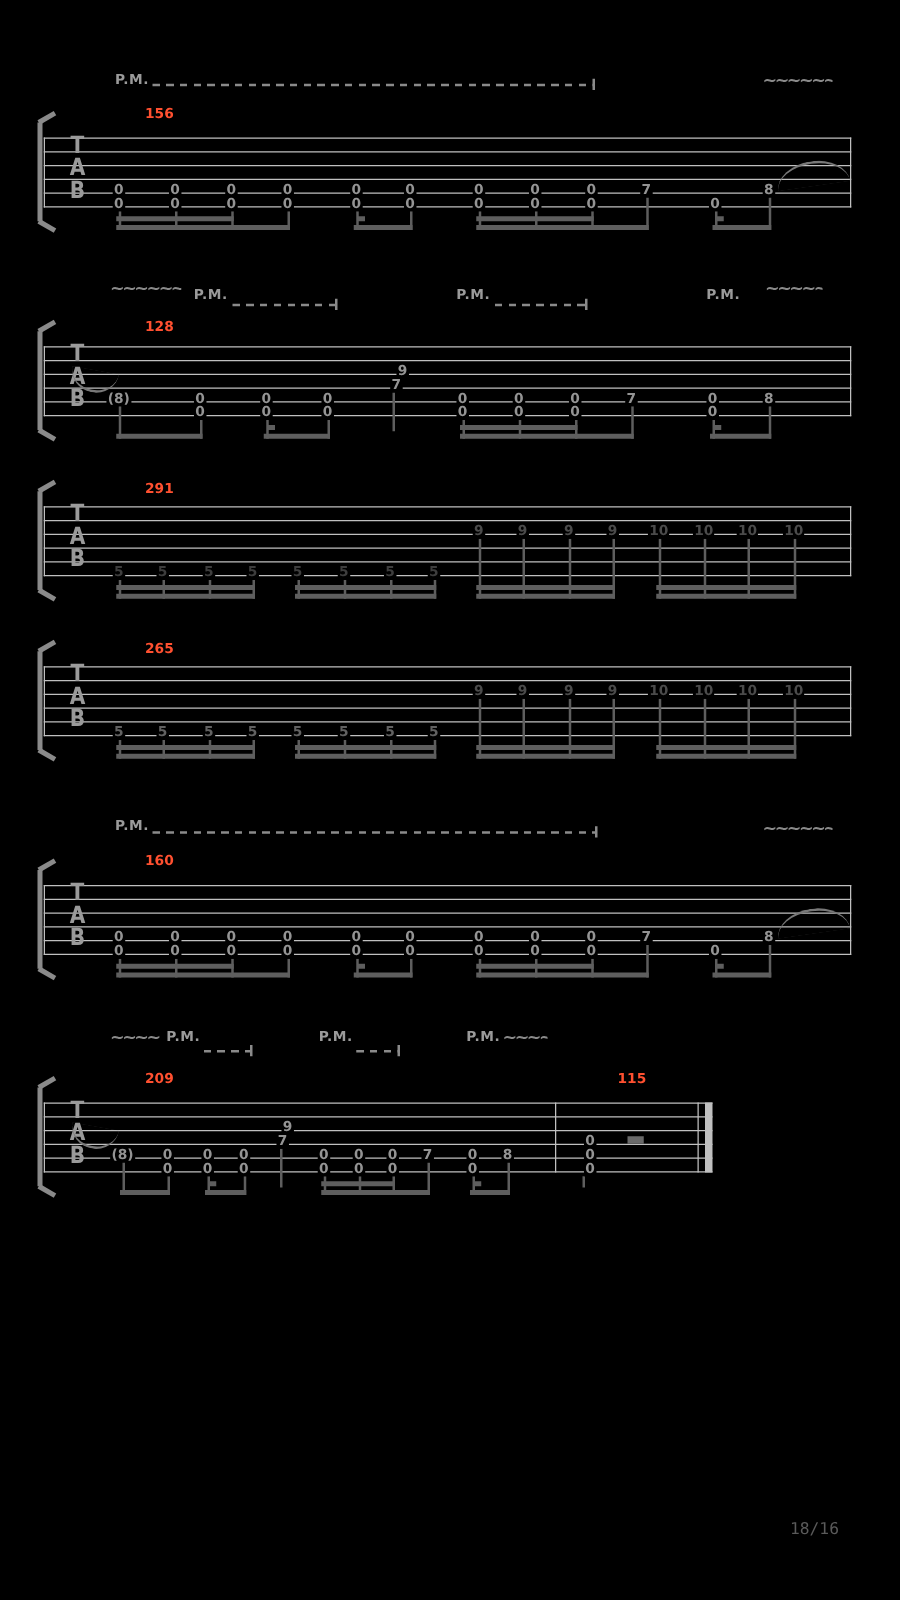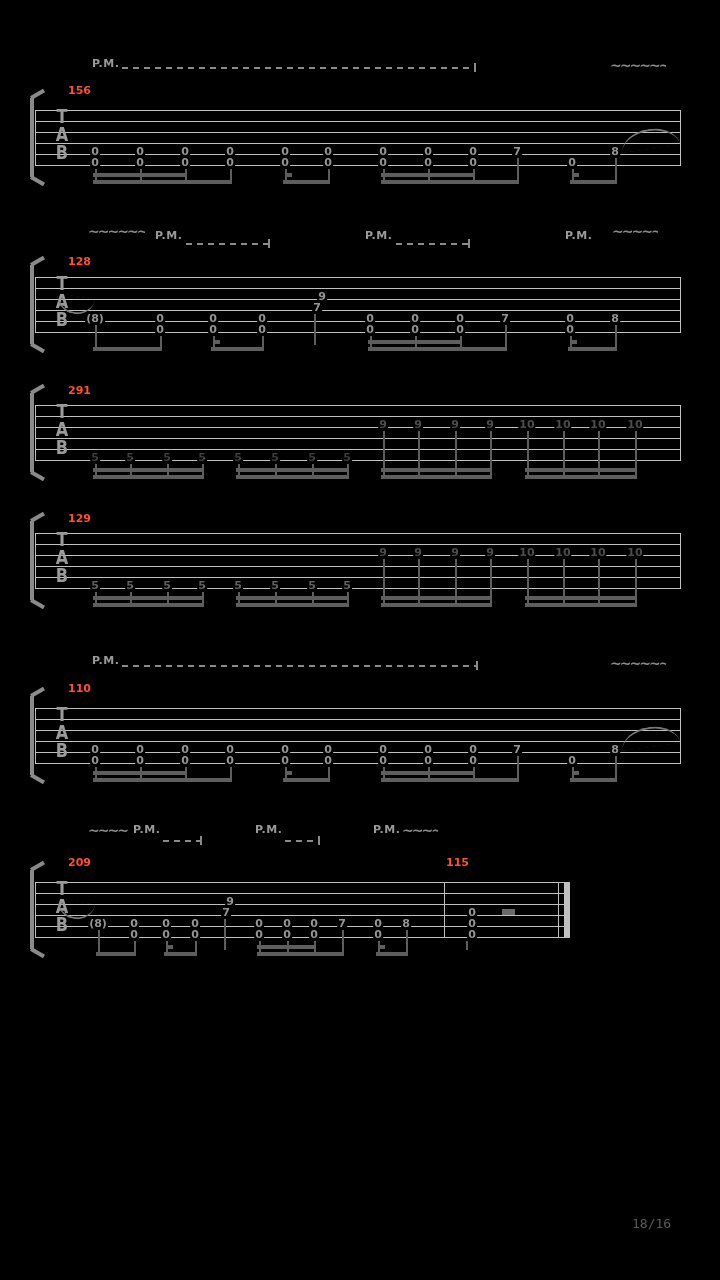--- a/index.html
+++ b/index.html
@@ -13,21 +13,21 @@
   .sh-n{color:#949494;} .sh-dim{color:#3d3d3d;} .sh-mid{color:#616161;} .sh-dk{color:#4b4b4b;}
   .stem{position:absolute;width:2px;background:#5e5e5e;z-index:1;}
   .beam{position:absolute;height:4px;background:#5e5e5e;z-index:1;}
   .stub{position:absolute;width:6px;height:4px;background:#5e5e5e;z-index:1;}
   .pm{position:absolute;font:bold 11px "DejaVu Sans",sans-serif;color:#9a9a9a;letter-spacing:.5px;z-index:2;}
   .dashln{position:absolute;height:2px;z-index:2;
           background:repeating-linear-gradient(90deg,#8a8a8a 0 6px,transparent 6px 11px);}
   .tick{position:absolute;width:2px;height:9px;background:#8a8a8a;z-index:2;}
   .wave{position:absolute;font:bold 14px "DejaVu Sans",sans-serif;color:#8a8a8a;
         letter-spacing:-2px;line-height:9px;height:11px;overflow:hidden;z-index:2;}
-  .mnum{position:absolute;font:bold 11px "DejaVu Sans",sans-serif;color:#ff5030;z-index:3;}
+  .mnum{position:absolute;font:bold 11px "DejaVu Sans",sans-serif;color:#ff5030;z-index:3;margin-left:48px;}
   .tabL{position:absolute;font:bold 19px "DejaVu Sans",sans-serif;color:#9a9a9a;
         line-height:18px;transform:scaleX(.85);z-index:2;}
   .arc-up{position:absolute;border-top:2px solid #787878;
           border-radius:50% 50% 0 0/100% 100% 0 0;z-index:2;}
   .arc-down{position:absolute;border-bottom:2px solid #787878;
           border-radius:0 0 50% 50%/0 0 100% 100%;z-index:2;}
   .resty{position:absolute;background:#6a6a6a;z-index:2;}
   .br-bar{position:absolute;width:4px;background:#8a8a8a;z-index:2;}
   .br-serif{position:absolute;width:15px;height:4px;background:#8a8a8a;z-index:2;}
   .pageind{position:absolute;font:13px "DejaVu Sans Mono",monospace;color:#5a5a5a;z-index:2;}
@@ -227,21 +227,21 @@
       <div class="sline" style="left: 35px; top: 555px; width: 646px;"></div>
       <div class="sline" style="left: 35px; top: 566px; width: 646px;"></div>
       <div class="sline" style="left: 35px; top: 577px; width: 646px;"></div>
       <div class="sline" style="left: 35px; top: 588px; width: 646px;"></div>
       <div class="br-bar" style="left: 30px; top: 521px; height: 79px;"></div>
       <div class="br-serif" style="left: 31px; top: 519px; transform: rotate(-30deg); transform-origin: left center;"></div>
       <div class="br-serif" style="left: 31px; top: 598px; transform: rotate(30deg); transform-origin: left center;"></div>
       <div class="tabL" style="left: 52px; top: 530px; width: 20px; text-align: center;">T</div>
       <div class="tabL" style="left: 52px; top: 548px; width: 20px; text-align: center;">A</div>
       <div class="tabL" style="left: 52px; top: 566px; width: 20px; text-align: center;">B</div>
-      <div class="mnum" style="left: 68px; top: 512px;">129</div>
+      <div class="mnum" style="left: 68px; top: 512px;">265</div>
       <div class="stem" style="left: 95px; top: 592px; height: 15px;"></div>
       <div class="stem" style="left: 130px; top: 592px; height: 15px;"></div>
       <div class="stem" style="left: 167px; top: 592px; height: 15px;"></div>
       <div class="stem" style="left: 202px; top: 592px; height: 15px;"></div>
       <div class="beam" style="left: 93px; top: 603px; width: 111px;"></div>
       <div class="beam" style="left: 93px; top: 596px; width: 111px;"></div>
       <div class="stem" style="left: 238px; top: 592px; height: 15px;"></div>
       <div class="stem" style="left: 275px; top: 592px; height: 15px;"></div>
       <div class="stem" style="left: 312px; top: 592px; height: 15px;"></div>
       <div class="stem" style="left: 347px; top: 592px; height: 15px;"></div>
@@ -284,21 +284,21 @@
       <div class="sline" style="left: 35px; top: 730px; width: 646px;"></div>
       <div class="sline" style="left: 35px; top: 741px; width: 646px;"></div>
       <div class="sline" style="left: 35px; top: 752px; width: 646px;"></div>
       <div class="sline" style="left: 35px; top: 763px; width: 646px;"></div>
       <div class="br-bar" style="left: 30px; top: 696px; height: 79px;"></div>
       <div class="br-serif" style="left: 31px; top: 694px; transform: rotate(-30deg); transform-origin: left center;"></div>
       <div class="br-serif" style="left: 31px; top: 773px; transform: rotate(30deg); transform-origin: left center;"></div>
       <div class="tabL" style="left: 52px; top: 705px; width: 20px; text-align: center;">T</div>
       <div class="tabL" style="left: 52px; top: 723px; width: 20px; text-align: center;">A</div>
       <div class="tabL" style="left: 52px; top: 741px; width: 20px; text-align: center;">B</div>
-      <div class="mnum" style="left: 68px; top: 682px;">110</div>
+      <div class="mnum" style="left: 68px; top: 682px;">160</div>
       <div class="pm" style="left: 92px; top: 654px;">P.M.</div>
       <div class="dashln" style="left: 122px; top: 665px; width: 354px;"></div>
       <div class="tick" style="left: 476px; top: 661px;"></div>
       <div class="wave" style="left: 610px; top: 659px; width: 56px;">~~~~~~~~~~</div>
       <div class="stem" style="left: 95px; top: 767px; height: 15px;"></div>
       <div class="stem" style="left: 140px; top: 767px; height: 15px;"></div>
       <div class="stem" style="left: 185px; top: 767px; height: 15px;"></div>
       <div class="stem" style="left: 230px; top: 767px; height: 15px;"></div>
       <div class="beam" style="left: 93px; top: 778px; width: 139px;"></div>
       <div class="beam" style="left: 93px; top: 771px; width: 94px;"></div>

